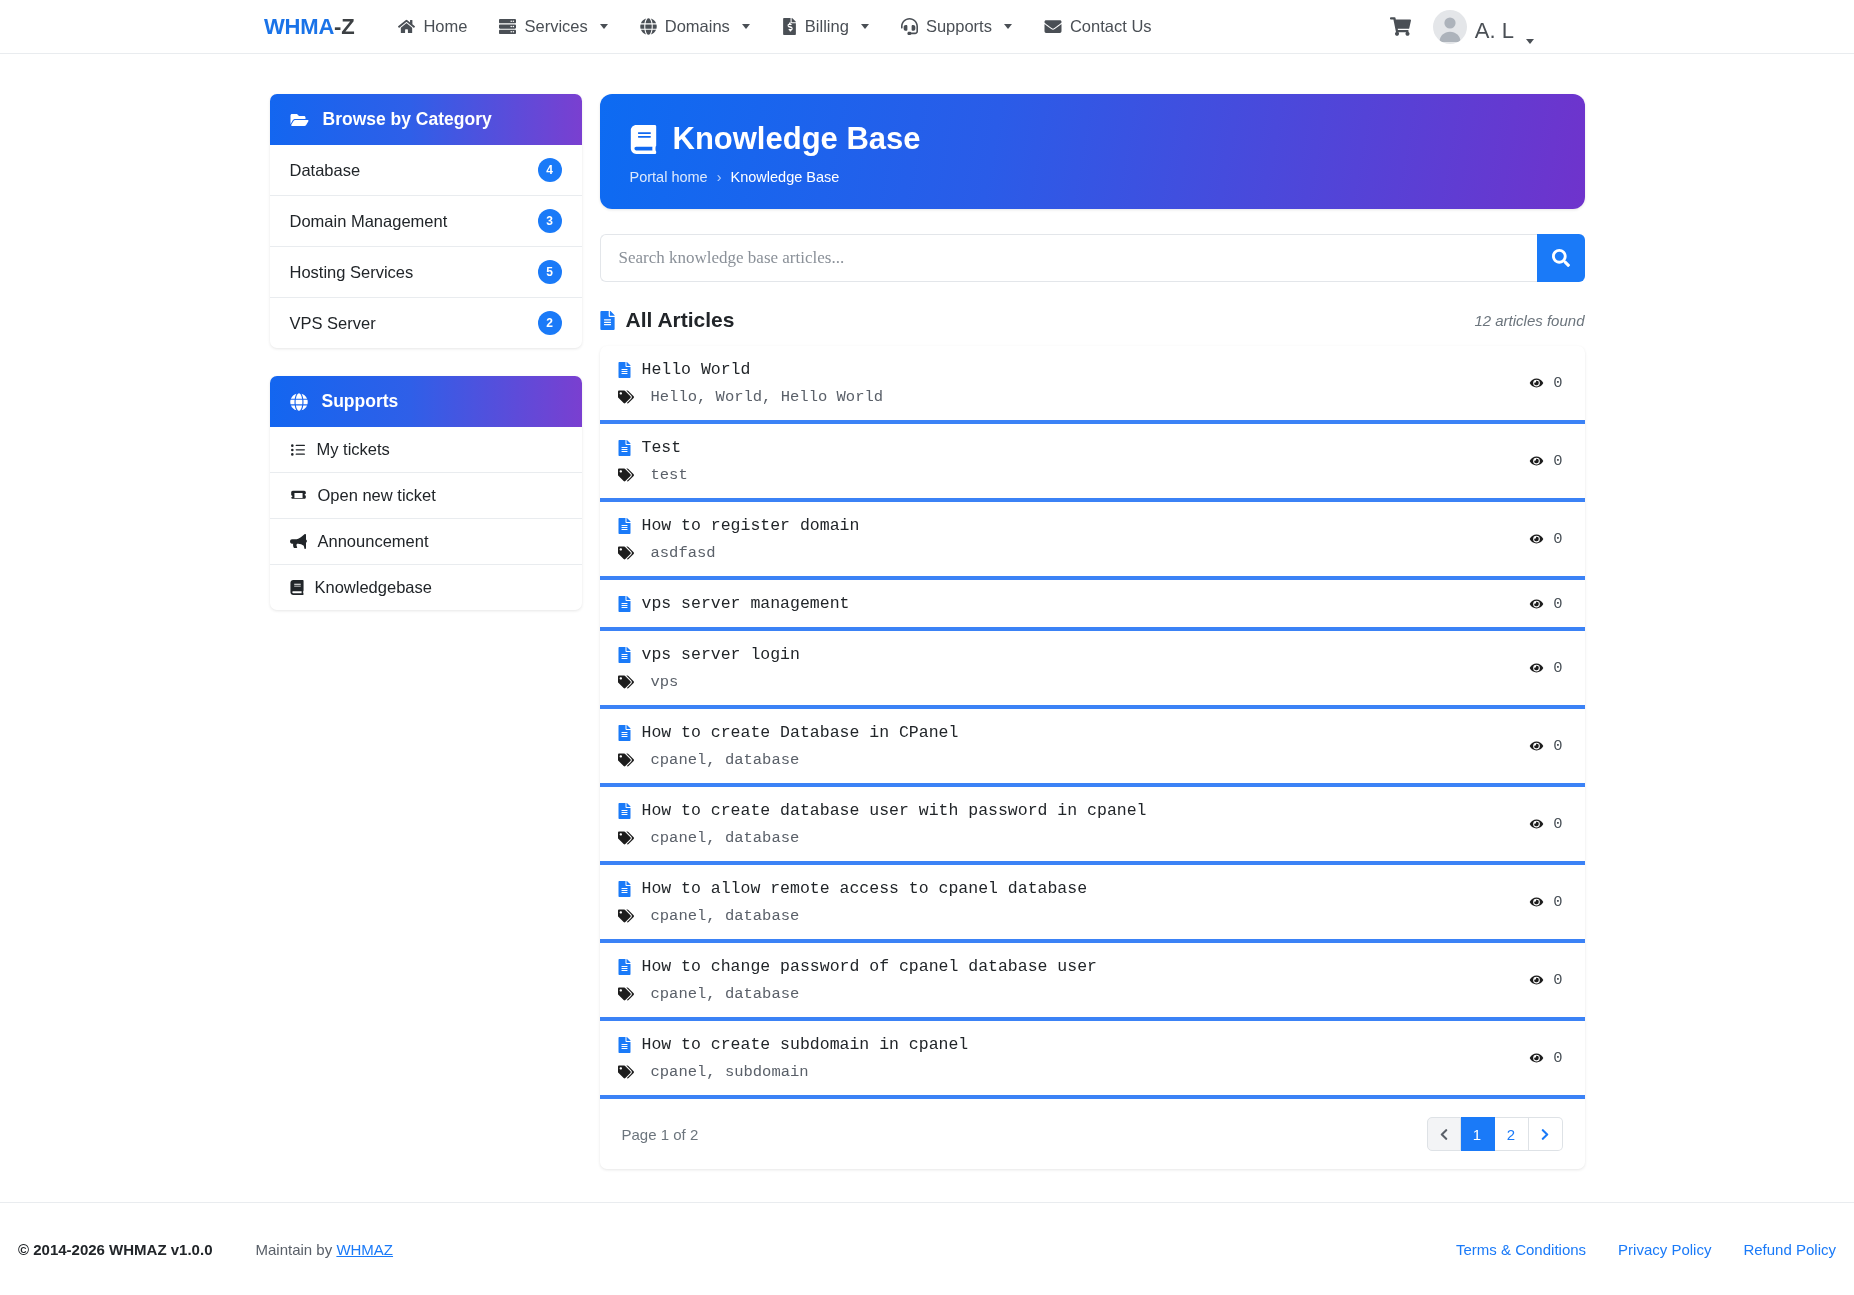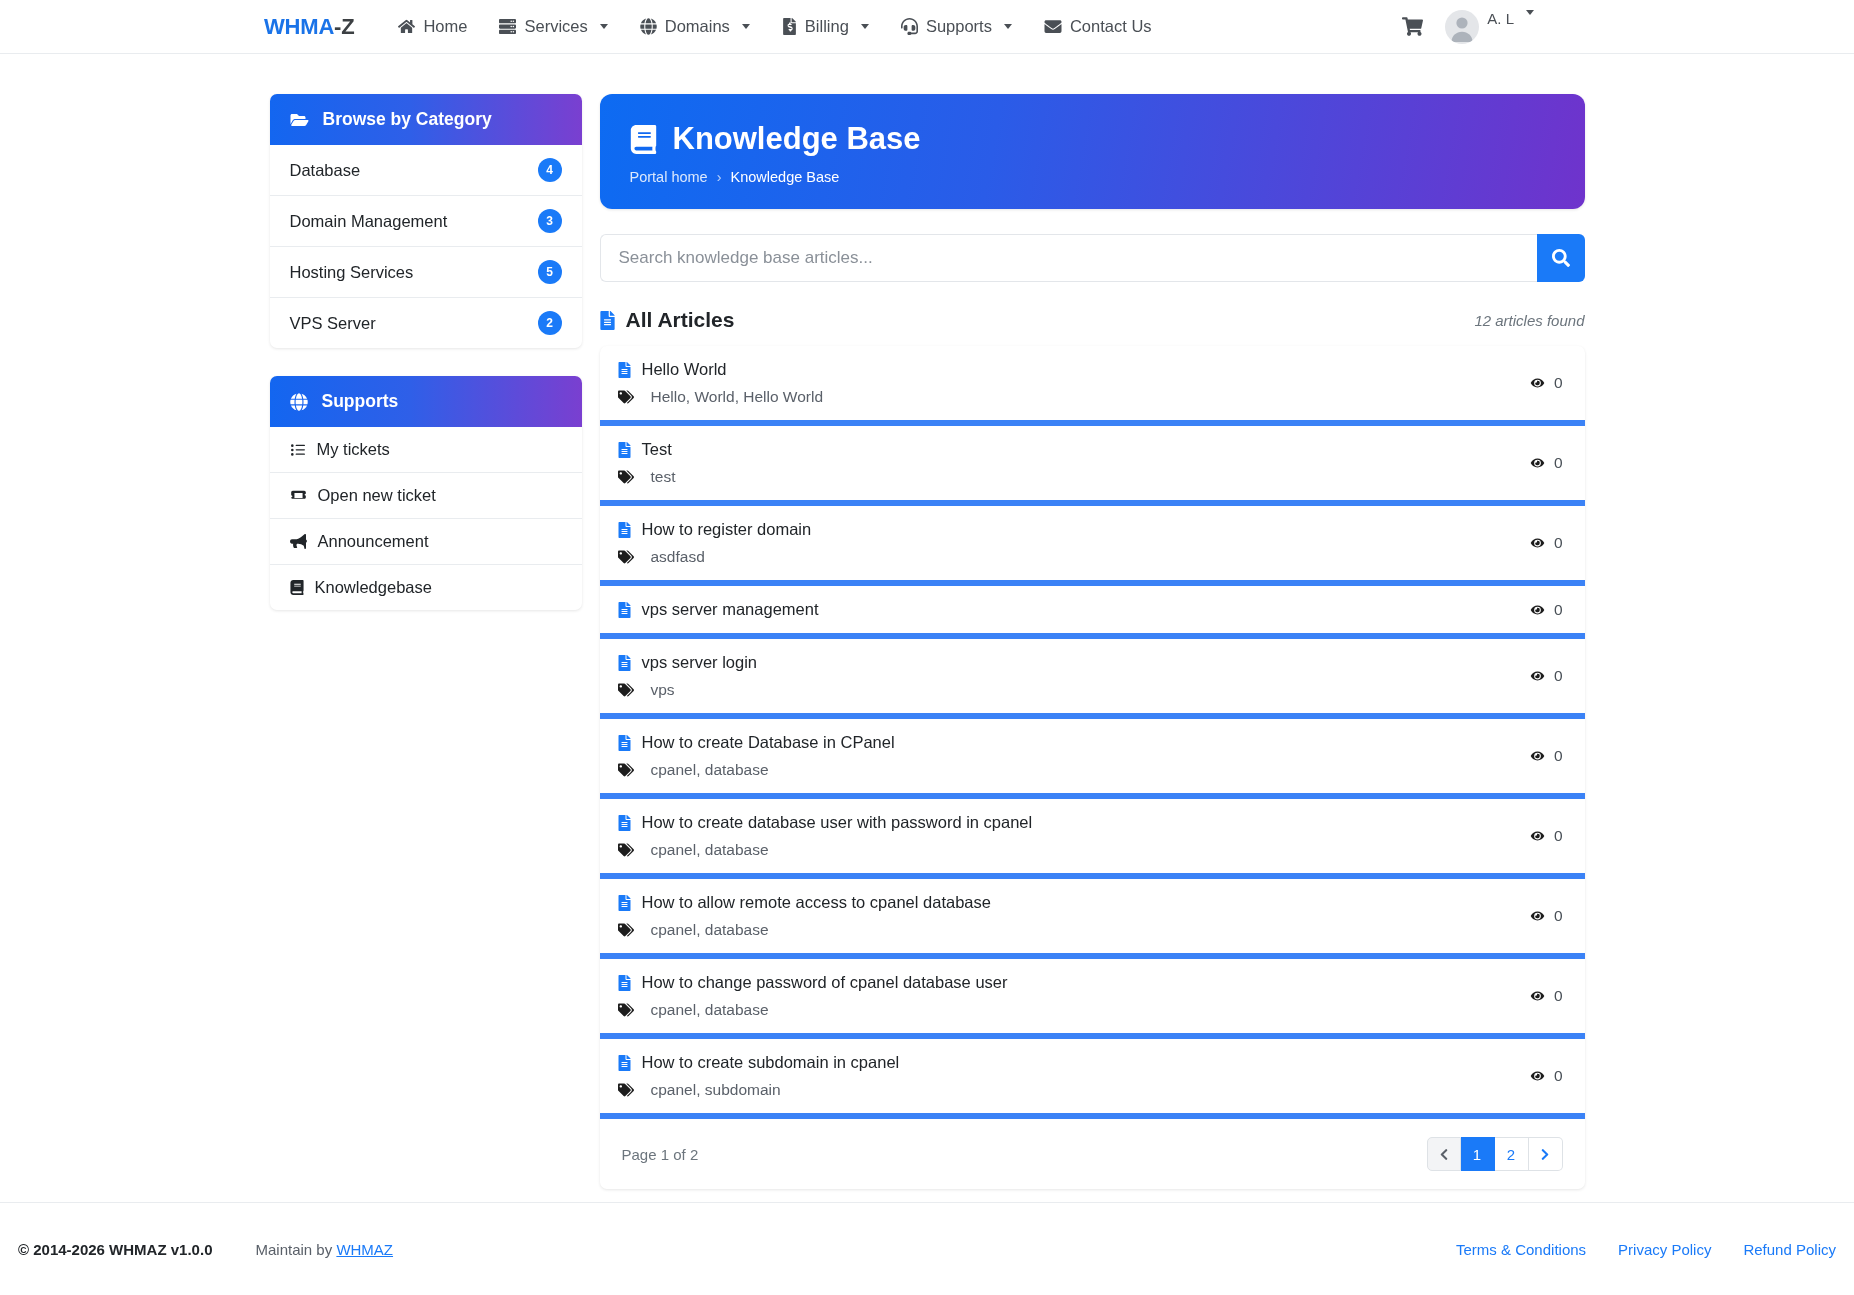--- a/index.html
+++ b/index.html
@@ -62,21 +62,21 @@
     align-items: center;
     gap: 22px;
   }
   .avatar {
     width: 34px; height: 34px;
     border-radius: 50%;
     background: #e4e6e9;
     display: flex; align-items: flex-end; justify-content: center;
     overflow: hidden;
   }
-  .avatar-wrap { display: flex; align-items: flex-start; gap: 8px; color: #4a4f55; font-size: 15px; }
+  .avatar-wrap { display: flex; align-items: flex-end; gap: 8px; color: #4a4f55; font-size: 22px; }
 
   
   .page {
     display: flex;
     padding: 40px 0 0 0;
     gap: 18px;
     justify-content: center;
     align-items: flex-start;
   }
   .sidebar { width: 312px; flex: none; }
@@ -146,21 +146,21 @@
   
   .search-wrap { display: flex; margin-bottom: 26px; }
   .search-input {
     flex: 1;
     height: 48px;
     border: 1px solid #e3e6ea;
     border-right: none;
     border-radius: 6px 0 0 6px;
     padding: 0 18px;
     font-size: 17px;
-    font-family: Liberation Sans, sans-serif;
+    font-family: Liberation Serif, serif;
     color: #495057;
     background: #fff;
     outline: none;
   }
   .search-input::placeholder { color: #8a9098; }
   .search-btn {
     width: 48px; height: 48px;
     background: #1a7af8;
     border: none;
     border-radius: 0 6px 6px 0;
@@ -187,21 +187,22 @@
     background: #fff;
     border-radius: 7px;
     box-shadow: 0 1px 3px rgba(0,0,0,.10);
     overflow: hidden;
   }
   .article {
     display: flex;
     align-items: center;
     justify-content: space-between;
     padding: 14px 22px 14px 18px;
-    border-bottom: 6px solid #3b82f6;
+    border-bottom: 4px solid #3b82f6;
+    font-family: Liberation Mono, monospace;
   }
   .article-main { display: flex; flex-direction: column; gap: 9px; }
   .article-title {
     display: flex; align-items: center; gap: 11px;
     font-size: 16.5px; color: #212529;
   }
   .article-tags {
     display: flex; align-items: center; gap: 17px;
     font-size: 15.5px; color: #5a6069;
   }

